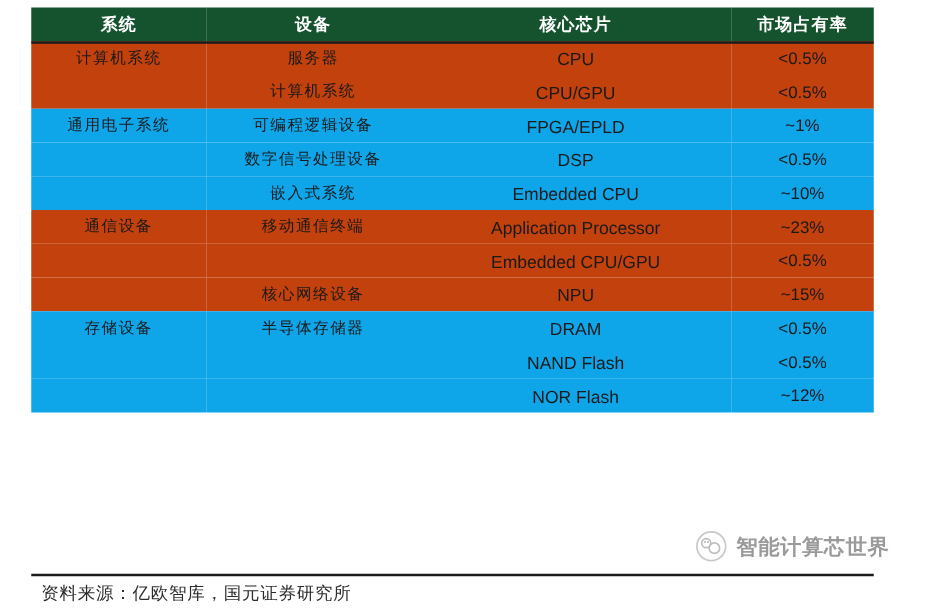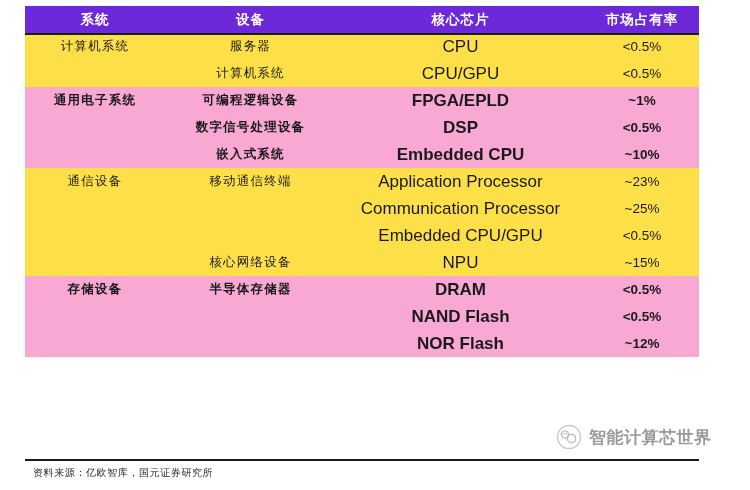--- a/index.html
+++ b/index.html
@@ -29,21 +29,21 @@
     table-layout: fixed;
   }
 
   
   col.c-system { width: 140px; }
   col.c-device { width: 171px; }
   col.c-chip   { width: 249px; }
   col.c-share  { width: 114px; }
 
   thead tr.header-row {
-    background: #6d28d9;
+    background: #14532d;
     height: 27px;
   }
   thead th {
     color: #ffffff;
     font-family: "DejaVu Serif", "Liberation Serif", serif;
     font-weight: bold;
     font-size: 13.5px;
     letter-spacing: 1px;
     text-align: center;
     padding: 0;
@@ -80,38 +80,38 @@
   }
 
   td.cn {
     font-family: "DejaVu Serif", "Liberation Serif", serif;
     font-size: 12.5px;
     letter-spacing: 1.2px;
     color: #1a1a1a;
   }
   td.en {
     font-family: "Liberation Sans", sans-serif;
-    font-size: 17px;
+    font-size: 14px;
     color: #1a1a1a;
   }
   td.share {
     font-family: "Liberation Sans", sans-serif;
     font-size: 13.5px;
     color: #1a1a1a;
   }
 
-  tr.band-gray td { background: #f9a8d4; font-weight: bold; }
-  tr.band-white td { background: #fde047; }
+  tr.band-gray td { background: #0ea5e9; }
+  tr.band-white td { background: #c2410c; }
 
   .footer-note {
     position: absolute;
     left: 33px;
     top: 466px;
     font-family: "DejaVu Serif", "Liberation Serif", serif;
-    font-size: 10px;
+    font-size: 14px;
     letter-spacing: 0.6px;
     color: #2b2b2b;
     white-space: nowrap;
   }
 
   
   .watermark {
     position: absolute;
     left: 556px;
     top: 424px;
@@ -186,26 +186,20 @@
         </tr>
         <tr class="band-white">
           <td class="cn">通信设备</td>
           <td class="cn">移动通信终端</td>
           <td class="en">Application Processor</td>
           <td class="share">~23%</td>
         </tr>
         <tr class="band-white">
           <td class="cn"></td>
           <td class="cn"></td>
-          <td class="en">Communication Processor</td>
-          <td class="share">~25%</td>
-        </tr>
-        <tr class="band-white">
-          <td class="cn"></td>
-          <td class="cn"></td>
           <td class="en">Embedded CPU/GPU</td>
           <td class="share">&lt;0.5%</td>
         </tr>
         <tr class="band-white">
           <td class="cn"></td>
           <td class="cn">核心网络设备</td>
           <td class="en">NPU</td>
           <td class="share">~15%</td>
         </tr>
         <tr class="band-gray">

